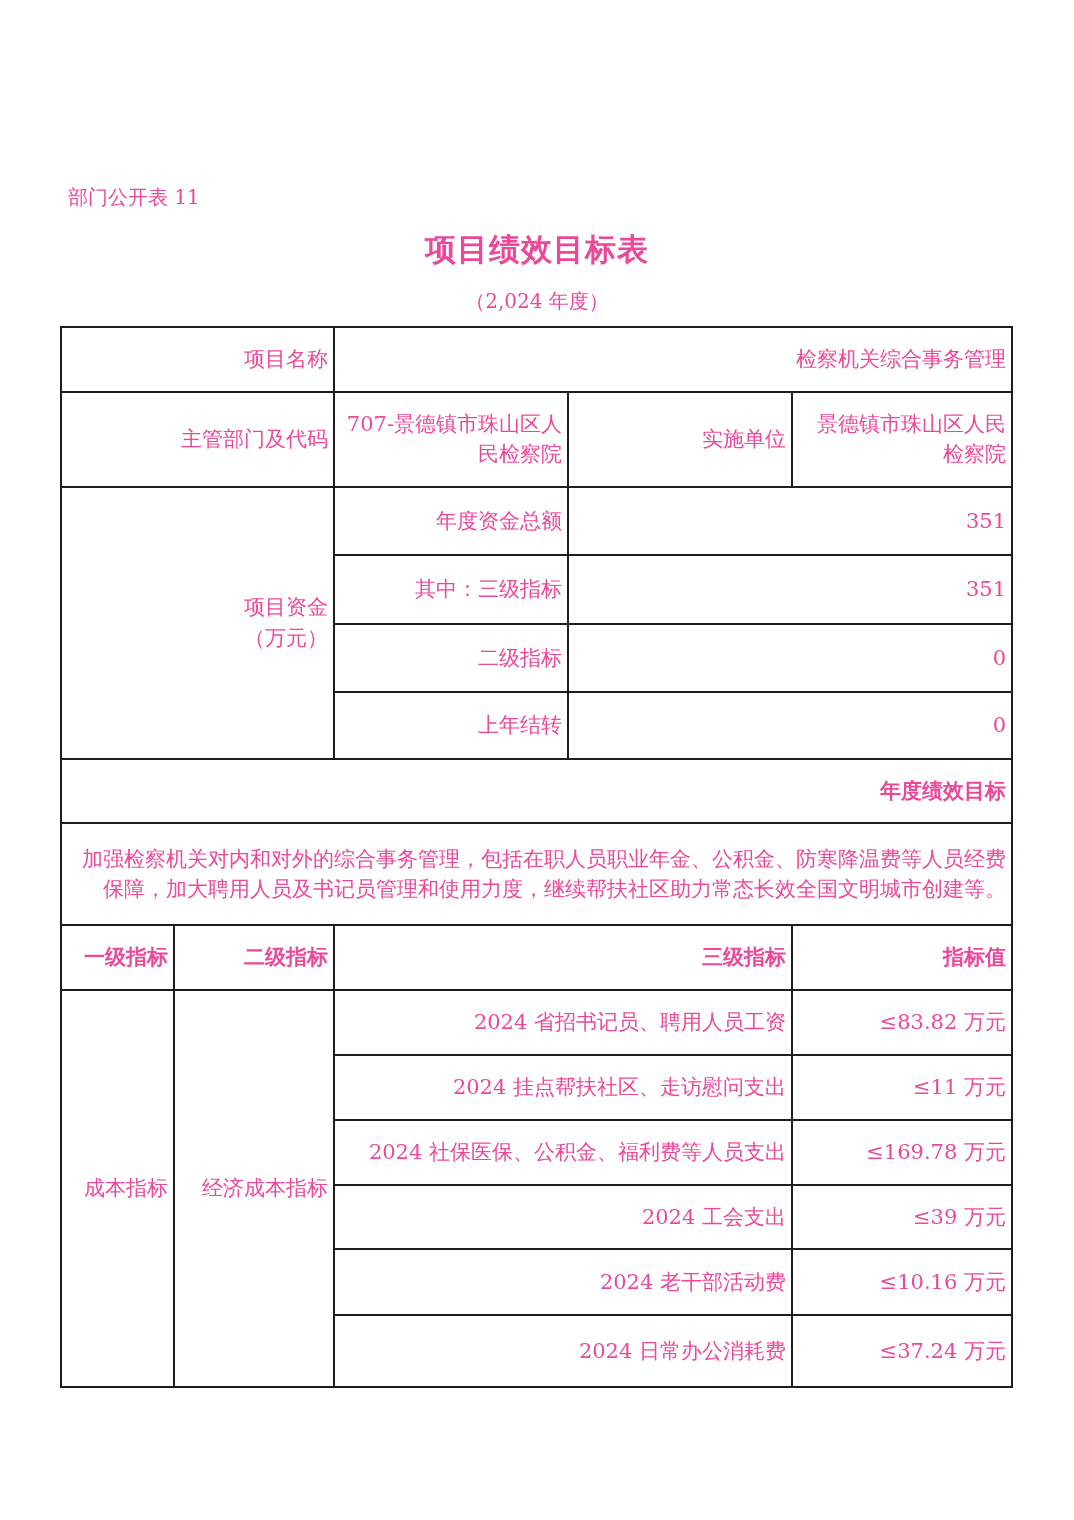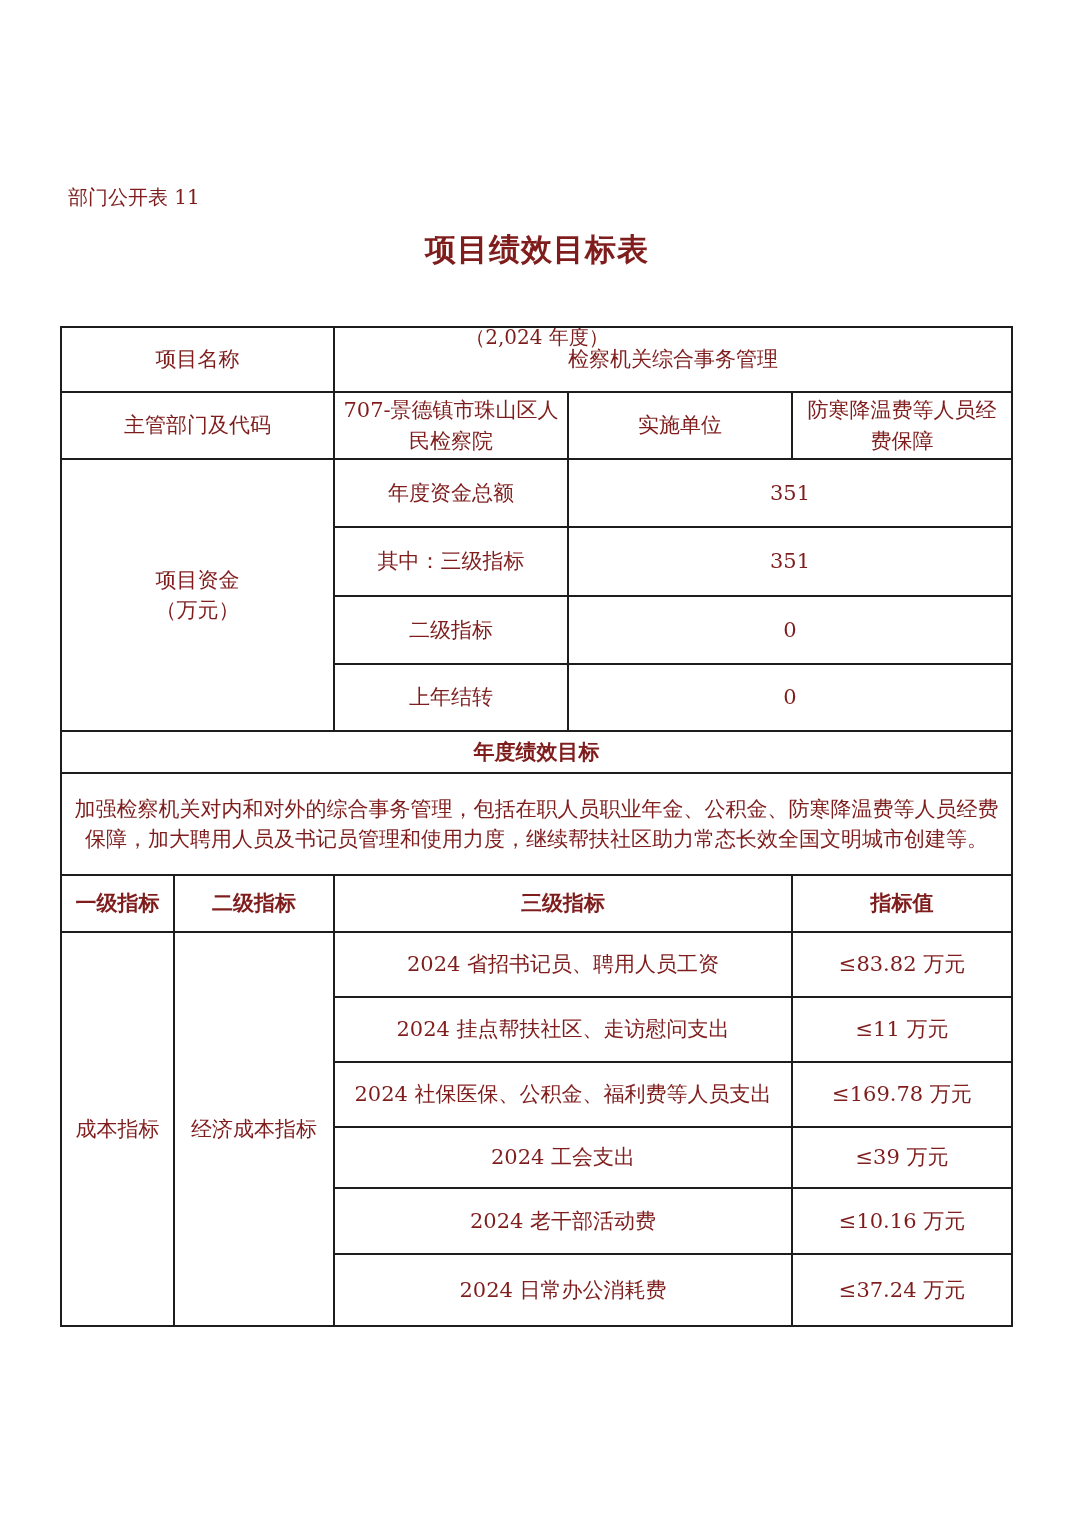--- a/index.html
+++ b/index.html
@@ -5,21 +5,21 @@
   html, body {
     margin: 0;
     padding: 0;
     background: #ffffff;
   }
   .page {
     position: relative;
     width: 1074px;
     height: 1520px;
     background: #ffffff;
-    color: #7f1d1d;
+    color: #ec4899;
     font-family: "DejaVu Serif", "Liberation Serif", serif;
     overflow: hidden;
   }
   .doc-label {
     position: absolute;
     left: 68px;
     top: 184px;
     font-size: 20px;
     white-space: nowrap;
   }
@@ -34,37 +34,36 @@
     font-weight: bold;
     letter-spacing: 1px;
   }
   .subtitle {
     position: absolute;
     left: 0;
     right: 0;
     top: 288px;
     text-align: center;
     font-size: 20px;
-    margin-top: 36px;
   }
   table.main {
     position: absolute;
     left: 60px;
     top: 326px;
     width: 951px;
     border-collapse: collapse;
     table-layout: fixed;
   }
   table.main td {
     border: 2px solid #1d1d1d;
-    text-align: center;
+    text-align: right;
     vertical-align: middle;
     font-size: 21px;
     line-height: 1.45;
-    padding: 2px 5px;
+    padding: 16px 5px;
     overflow: hidden;
   }
   td.bold { font-weight: bold; }
   td.goal-text {
     text-align: justify;
     padding: 8px 9px;
     line-height: 38px;
     border-radius: 31px;
   }
   .two-line span { display: block; }
@@ -88,21 +87,21 @@
     </colgroup>
     <tbody>
       <tr style="height:65px">
         <td colspan="2">项目名称</td>
         <td colspan="3">检察机关综合事务管理</td>
       </tr>
       <tr style="height:67px">
         <td colspan="2">主管部门及代码</td>
         <td>707-景德镇市珠山区人民检察院</td>
         <td>实施单位</td>
-        <td>防寒降温费等人员经费保障</td>
+        <td>景德镇市珠山区人民检察院</td>
       </tr>
 
       <tr style="height:68px">
         <td colspan="2" rowspan="4" class="two-line">
           <span>项目资金</span>
           <span>（万元）</span>
         </td>
         <td>年度资金总额</td>
         <td colspan="2">351</td>
       </tr>

